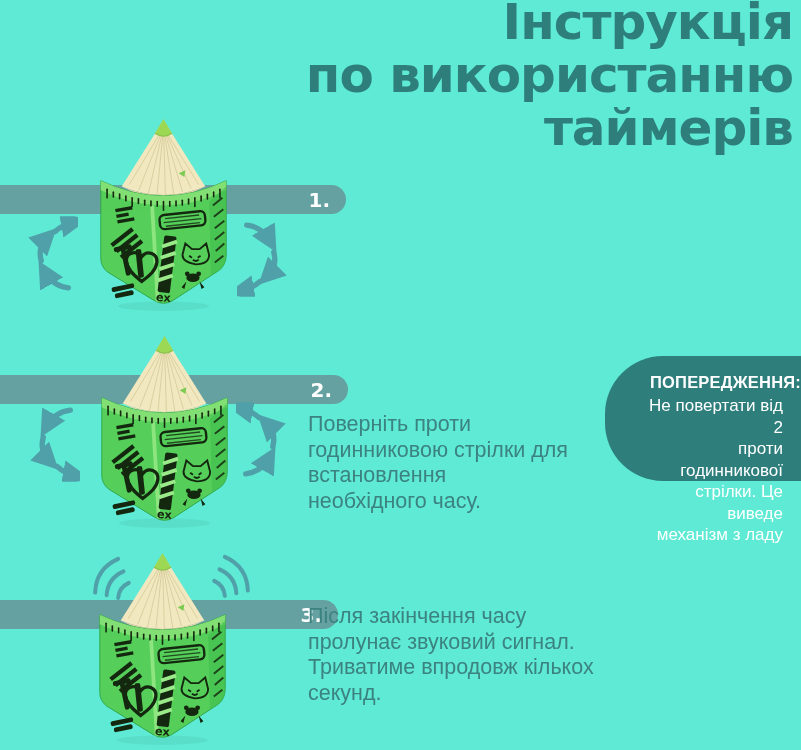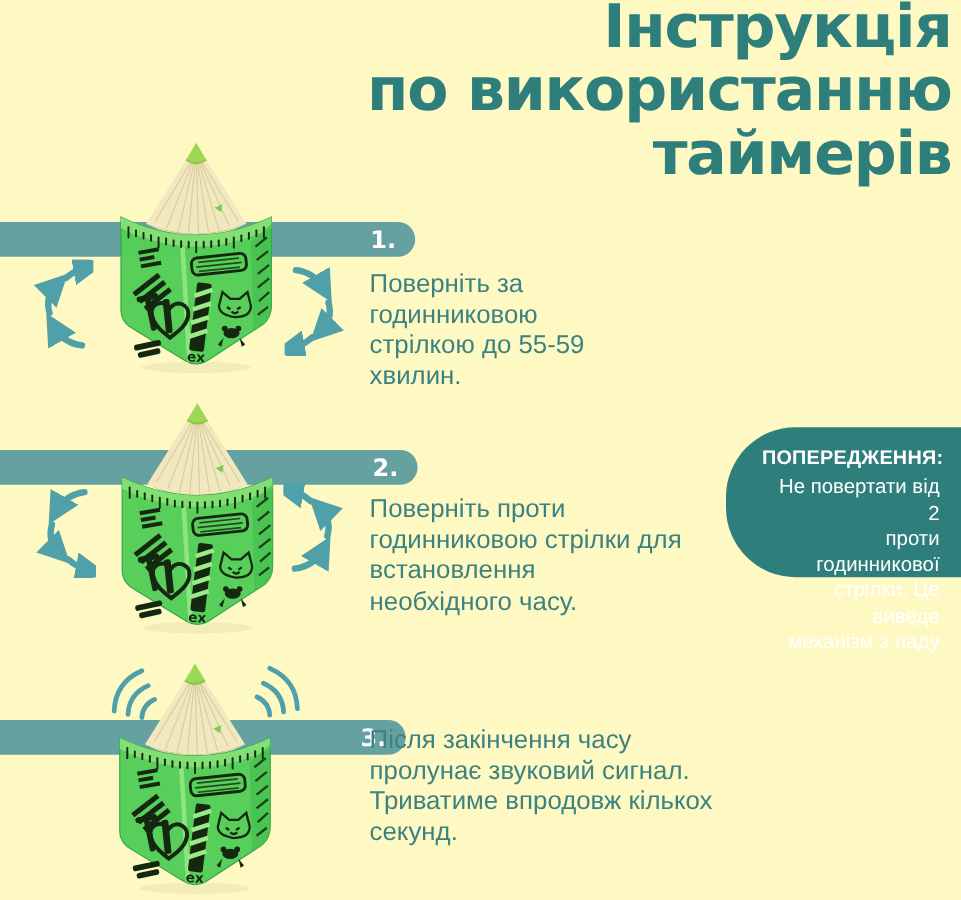--- a/index.html
+++ b/index.html
@@ -1,21 +1,21 @@
 <!DOCTYPE html>
 <html style="--teal_dark: #2E7E7C; --teal_text: #3B8280; --bar: #66A1A1; --arrow: #4FA0A8; --pencil_green: #55CF58; --cone: #F1E8C0; --tip: #9CD854; --ink: #14280F;"><head>
 <meta charset="utf-8">
 <style>
   :root{
     --teal_dark:#2E7E7C; --teal_text:#3B8280; --bar:#66A1A1; --arrow:#4FA0A8;
     --pencil_green:#55CF58; --cone:#F1E8C0; --tip:#9CD854; --ink:#14280F;
   }
   *{margin:0;padding:0;box-sizing:border-box;}
   body{background:#fff;font-family:"Liberation Sans",sans-serif;}
-  .stage{position:relative;width:801px;height:750px;background:#fef9c3;overflow:hidden;}
+  .stage{position:relative;width:801px;height:750px;background:#5eead4;overflow:hidden;}
 
   .title{
     position:absolute;top:-4px;right:8px;width:600px;
     text-align:right;white-space:pre-line;
     font-family:"DejaVu Sans",sans-serif;font-weight:bold;
     font-size:50px;line-height:53px;letter-spacing:-1px;
     color:var(--teal_dark);
   }
 
   .bar{
@@ -39,21 +39,21 @@
     color:var(--teal_text);font-size:21.5px;line-height:25.5px;
     white-space:pre-line;
   }
   .t1{top:224px;} .t2{top:412px;} .t3{top:604px;}
 
   .warning{
     position:absolute;left:605px;top:356px;width:196px;height:125px;
     background:var(--teal_dark);border-radius:58px 0 0 58px;
     color:#fff;text-align:right;padding:17px 18px 0 30px;z-index:2;
   }
-  .warning .hdr{font-weight:bold;font-size:16.5px;letter-spacing:.2px;margin-bottom:3px;}
+  .warning .hdr{font-weight:bold;font-size:16.5px;letter-spacing:.2px;margin-bottom:3px;margin-left:15px;}
   .warning .bdy{font-size:17px;line-height:21.5px;white-space:pre-line;}
 
   .fx{position:absolute;z-index:3;}
   .a1l{left:20px;top:216px;width:58px;height:78px;transform:rotate(180deg);}
   .a1r{left:237px;top:219px;width:58px;height:78px;}
   .a2l{left:22px;top:404px;width:58px;height:78px;transform:scaleX(-1);}
   .a2r{left:236px;top:402px;width:58px;height:78px;transform:scaleY(-1);}
   .w3l{left:62px;top:543px;width:84px;height:62px;}
   .w3r{left:197px;top:541px;width:84px;height:62px;transform:scaleX(-1);}
 </style>
@@ -228,24 +228,20 @@
   <svg class="fx a2r" viewBox="0 0 60 80">
       <use href="#rot-arrows"></use>
     </svg>
   <svg class="fx w3l" viewBox="0 0 80 70">
       <use href="#sound-waves"></use>
     </svg>
   <svg class="fx w3r" viewBox="0 0 80 70">
       <use href="#sound-waves"></use>
     </svg>
 
-  <p class="step-text t1">Поверніть за
-годинниковою
-стрілкою до 55-59
-хвилин.</p>
   <p class="step-text t2">Поверніть проти
 годинниковою стрілки для
 встановлення
 необхідного часу.</p>
   <p class="step-text t3">Після закінчення часу
 пролунає звуковий сигнал.
 Триватиме впродовж кількох
 секунд.</p>
 
   <div class="warning">

